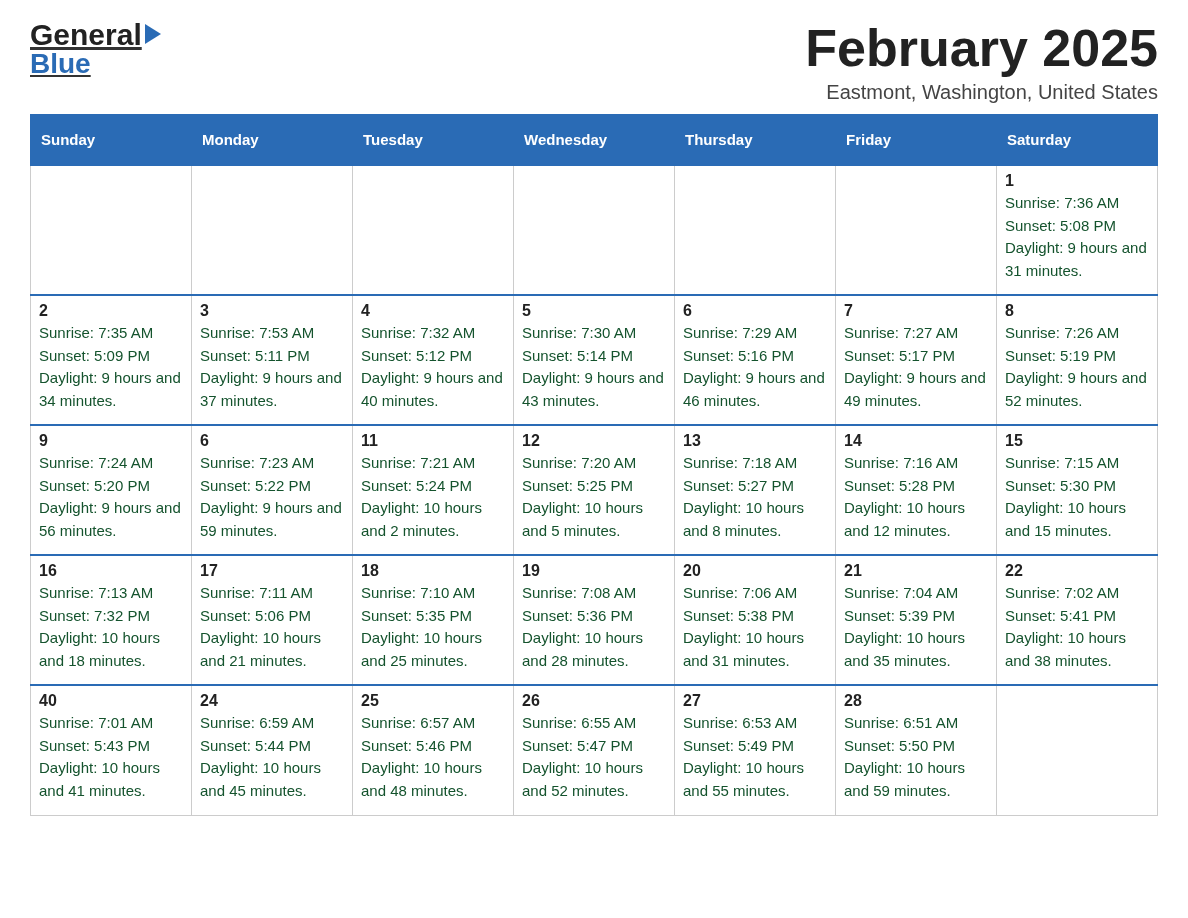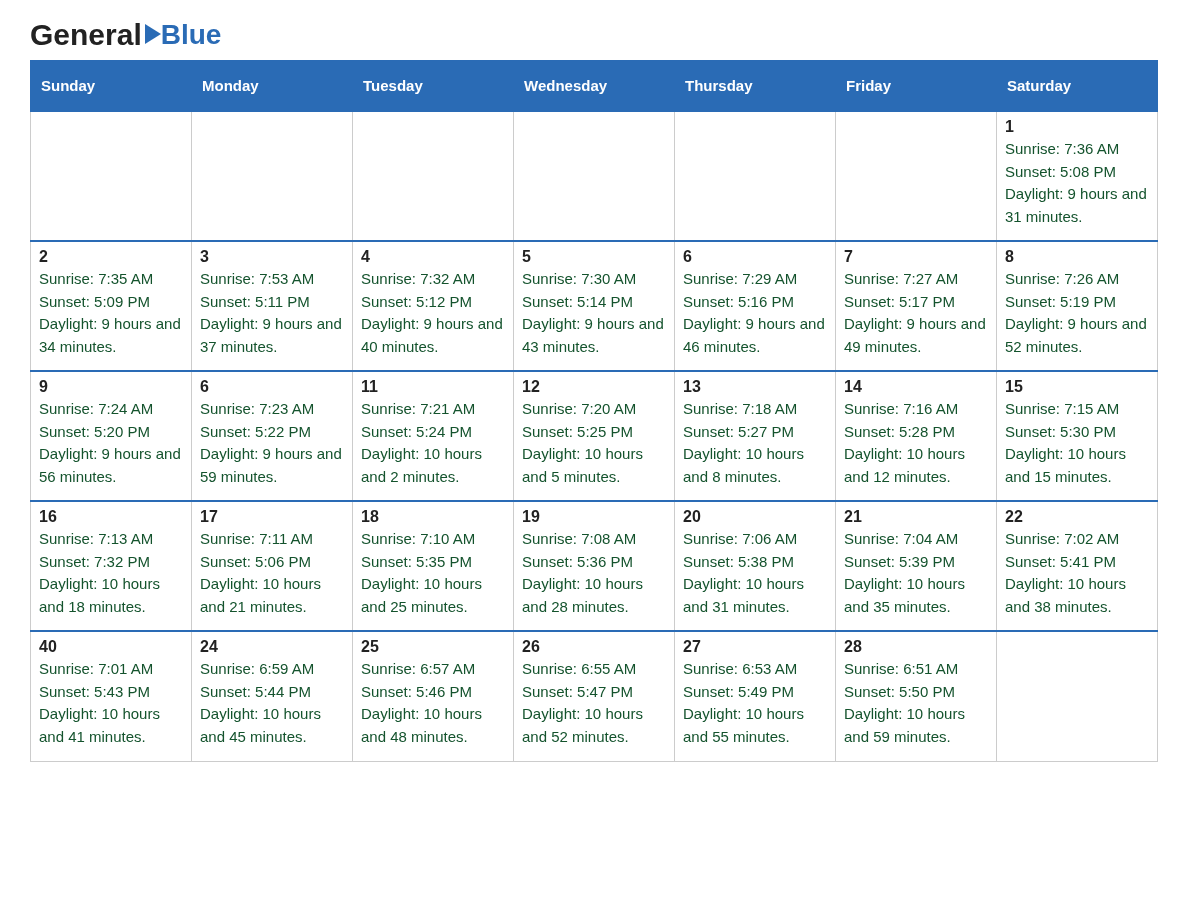--- a/index.html
+++ b/index.html
@@ -64,21 +64,23 @@
       color: #222;
       margin-bottom: 2px;
     }
     .day-info {
       font-size: 15px;
       color: #14532d;
       line-height: 1.5;
     }
     .logo-block {
       display: inline-flex;
+      flex-direction: column;
       line-height: 1;
+      text-decoration: underline;
     }
     .logo-line1 {
       display: flex;
       align-items: center;
     }
     .logo-line2 {
       display: flex;
       align-items: center;
     }
   </style>
@@ -89,20 +91,22 @@
   <div class="logo-block">
     <div class="logo-line1">
       <span style="font-size:30px;font-weight:bold;color:#222;">General</span>
       <span style="display:inline-block;width:0;height:0;border-top:10px solid transparent;border-bottom:10px solid transparent;border-left:16px solid #2a6bb5;margin-left:3px;margin-bottom:2px;"></span>
     </div>
     <div class="logo-line2">
       <span style="font-size:28px;font-weight:bold;color:#2a6bb5;">Blue</span>
     </div>
   </div>
   <div class="title-block">
+    <div class="month-title">February 2025</div>
+    <div class="location-subtitle">Eastmont, Washington, United States</div>
   </div>
 </div>
 
 <table class="calendar">
   <thead>
     <tr>
     <th>Sunday</th>
         <th>Monday</th>
         <th>Tuesday</th>
         <th>Wednesday</th>

